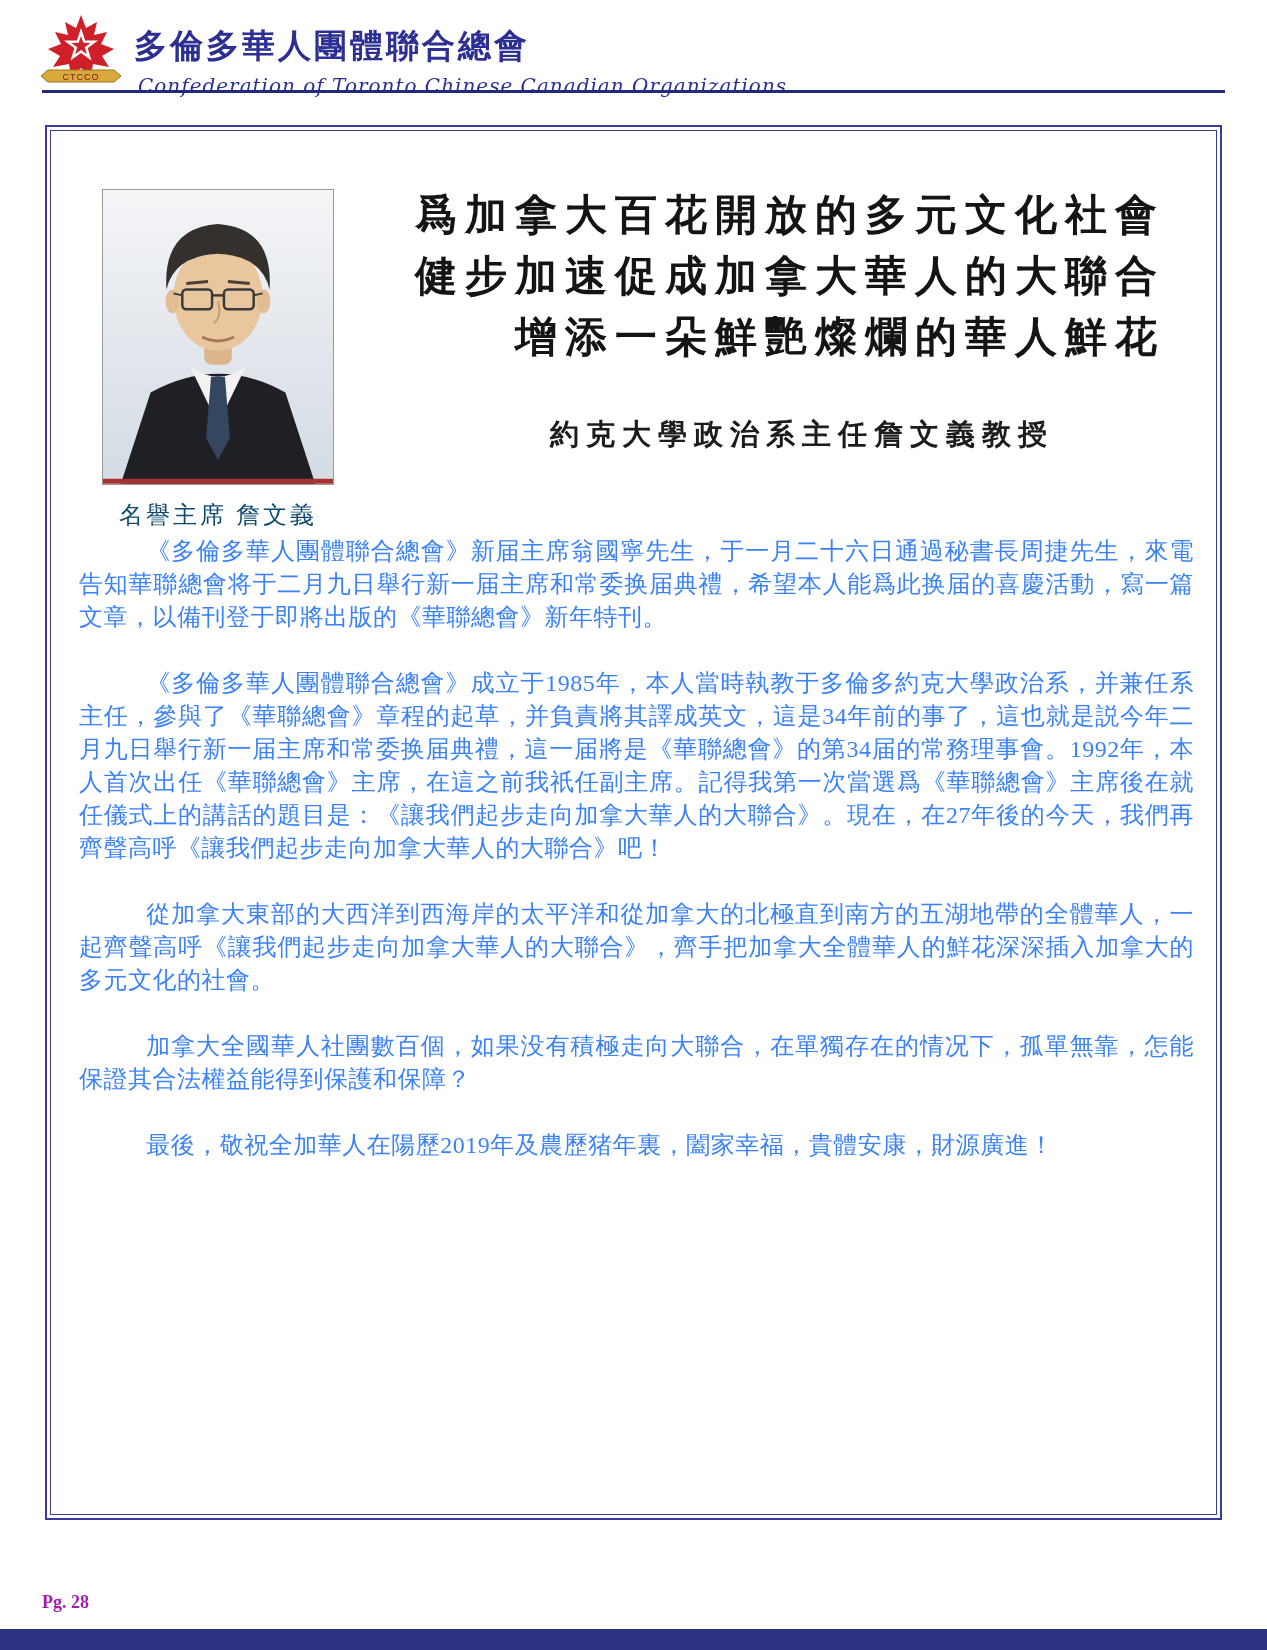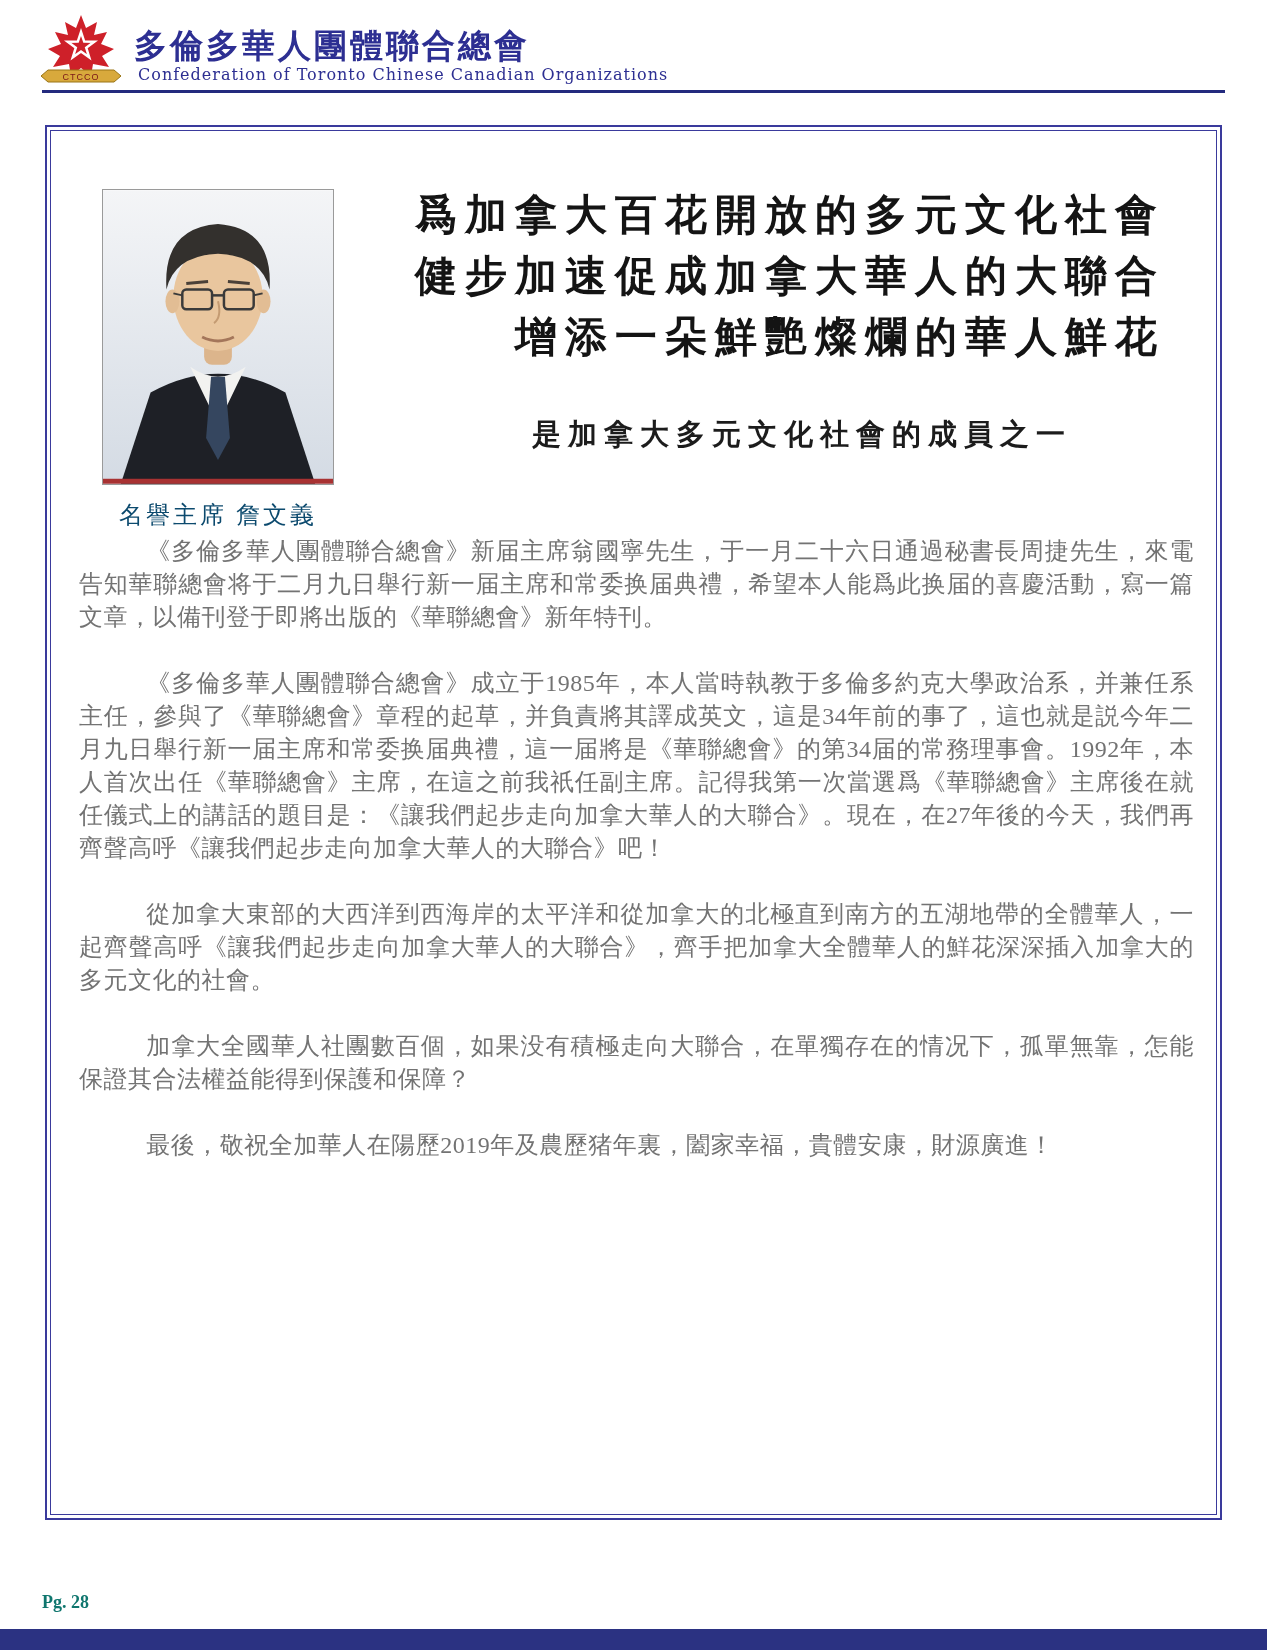--- a/index.html
+++ b/index.html
@@ -4,21 +4,21 @@
 <style>
   * { margin:0; padding:0; box-sizing:border-box; }
   body { background:#ffffff; font-family:"Liberation Serif","DejaVu Serif",serif; }
   .page { position:relative; width:1267px; height:1650px; background:#ffffff; overflow:hidden; }
 
   
   .header { position:absolute; left:40px; top:10px; right:40px; height:80px; }
   .logo { position:absolute; left:0; top:4px; width:82px; height:78px; }
   .org-zh { position:absolute; left:94px; top:14px; font-size:33px; font-weight:bold;
             letter-spacing:3px; color:#2d2f92; font-family:"Liberation Serif",serif; }
-  .org-en { position:absolute; left:98px; top:55px; font-size:16px; 
+  .org-en { position:absolute; left:98px; top:64px; font-size:20px; font-style:italic;
             color:#2d2f92; letter-spacing:1px; font-family:"DejaVu Serif",serif; }
   .header-rule { position:absolute; left:42px; top:90px; width:1183px; height:3px; background:#232a7e; }
 
   
   .frame-outer { position:absolute; left:45px; top:125px; width:1177px; height:1395px;
                  border:2px solid #3a3a9c; }
   .frame-inner { position:absolute; left:3px; top:3px; right:3px; bottom:3px;
                  border:1px solid #3a3a9c; }
 
   
@@ -29,27 +29,27 @@
 
   
   .title-block { position:absolute; left:330px; top:58px; width:788px; text-align:right;
                  color:#141414; }
   .title-line { font-size:42px; font-weight:bold; letter-spacing:8px; line-height:61px;
                 white-space:nowrap; }
   .byline { position:absolute; left:430px; top:288px; width:650px; text-align:center;
             font-size:29px; font-weight:bold; letter-spacing:7px; color:#1c1c1c; white-space:nowrap; }
 
   
-  .body-text { position:absolute; left:32px; top:408px; width:1115px; color:#737373; }
+  .body-text { position:absolute; left:32px; top:408px; width:1115px; color:#3b82f6; }
   .body-text p { font-size:24px; line-height:33px; text-align:justify; text-indent:2.8em;
                  margin-bottom:33px; letter-spacing:0.5px; }
 
   
   .page-number { position:absolute; left:42px; top:1592px; font-size:18px; font-weight:bold;
-                 color:#0f766e; font-family:"Liberation Serif",serif; }
+                 color:#a21caf; font-family:"Liberation Serif",serif; }
   .footer-bar { position:absolute; left:0; bottom:0; width:1267px; height:21px; background:#2b3282; }
 </style>
 </head>
 <body>
 
 <div class="page">
 
   <div class="header">
     <svg class="logo" viewBox="0 0 82 78">
       <path d="M41 1 L46 14 L57 8 L54 21 L67 18 L61 30 L74 35 L62 42 L69 53 L53 50 L51 62 L41 54 L31 62 L29 50 L13 53 L20 42 L8 35 L21 30 L15 18 L28 21 L25 8 L36 14 Z" fill="#ce2029"></path>
@@ -102,21 +102,21 @@
 
       <rect x="0" y="291" width="232" height="5" fill="#a83232"></rect>
     </svg>
     <div class="photo-caption">名譽主席 詹文義</div>
 
     <div class="title-block">
       <div class="title-line">爲加拿大百花開放的多元文化社會</div>
       <div class="title-line">健步加速促成加拿大華人的大聯合</div>
       <div class="title-line">增添一朵鮮艷燦爛的華人鮮花</div>
     </div>
-    <div class="byline">是加拿大多元文化社會的成員之一</div>
+    <div class="byline">約克大學政治系主任詹文義教授</div>
 
     <div class="body-text">
       <p>《多倫多華人團體聯合總會》新届主席翁國寧先生，于一月二十六日通過秘書長周捷先生，來電告知華聯總會将于二月九日舉行新一届主席和常委换届典禮，希望本人能爲此换届的喜慶活動，寫一篇文章，以備刊登于即將出版的《華聯總會》新年特刊。</p>
       <p>《多倫多華人團體聯合總會》成立于1985年，本人當時執教于多倫多約克大學政治系，并兼任系主任，參與了《華聯總會》章程的起草，并負責將其譯成英文，這是34年前的事了，這也就是説今年二月九日舉行新一届主席和常委换届典禮，這一届將是《華聯總會》的第34届的常務理事會。1992年，本人首次出任《華聯總會》主席，在這之前我祇任副主席。記得我第一次當選爲《華聯總會》主席後在就任儀式上的講話的題目是：《讓我們起步走向加拿大華人的大聯合》。現在，在27年後的今天，我們再齊聲高呼《讓我們起步走向加拿大華人的大聯合》吧！</p>
       <p>從加拿大東部的大西洋到西海岸的太平洋和從加拿大的北極直到南方的五湖地帶的全體華人，一起齊聲高呼《讓我們起步走向加拿大華人的大聯合》，齊手把加拿大全體華人的鮮花深深插入加拿大的多元文化的社會。</p>
       <p>加拿大全國華人社團數百個，如果没有積極走向大聯合，在單獨存在的情况下，孤單無靠，怎能保證其合法權益能得到保護和保障？</p>
       <p>最後，敬祝全加華人在陽歷2019年及農歷猪年裏，闔家幸福，貴體安康，財源廣進！</p>
     </div>
   </div>
 

